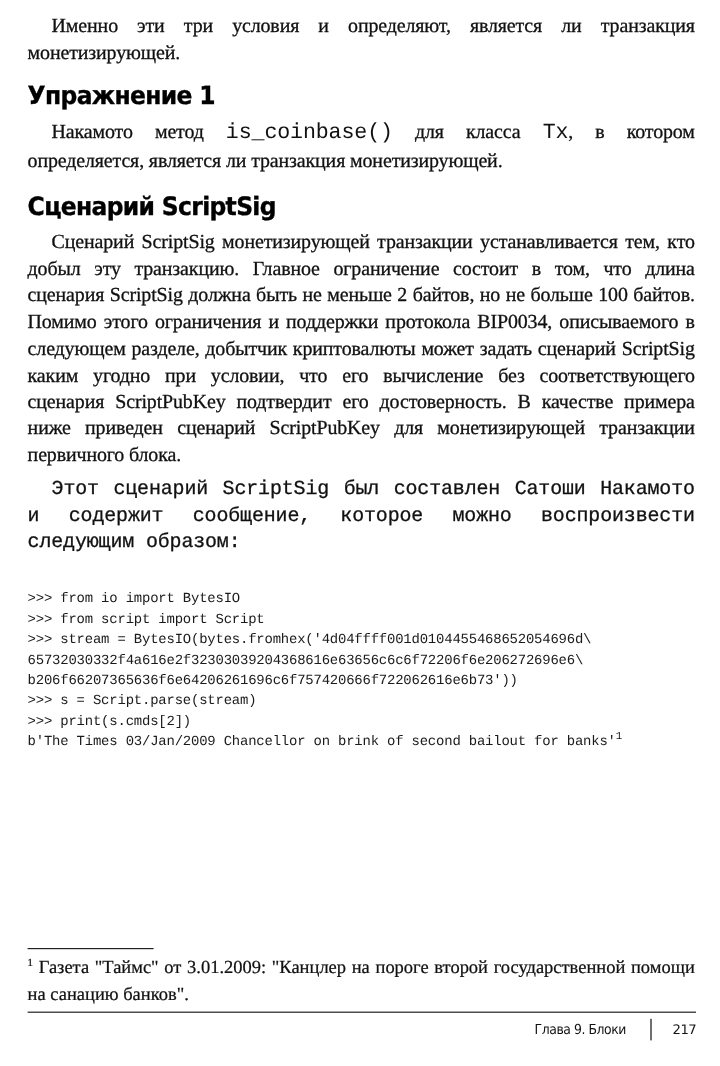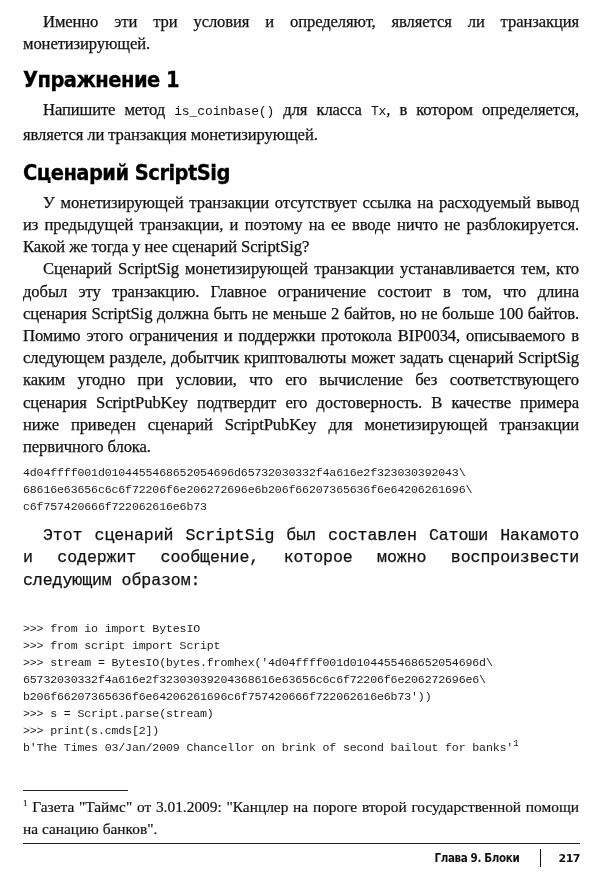--- a/index.html
+++ b/index.html
@@ -37,21 +37,21 @@
       line-height: 26px;
       margin: 0;
       letter-spacing: -0.6px;
       transform: scaleX(0.93);
       transform-origin: left center;
       -webkit-text-stroke: 0.3px #000;
       color: #000;
     }
     code.inline {
       font-family: "Liberation Mono", "DejaVu Sans Mono", monospace;
-      font-size: 13px;
+      font-size: 18px;
       -webkit-text-stroke: 0;
     }
     pre.code {
       font-family: "Liberation Mono", "DejaVu Sans Mono", monospace;
       font-size: 11.6px;
       line-height: 17px;
       margin: 0;
       white-space: pre;
       color: #1a1a1a;
       letter-spacing: -0.15px;
@@ -89,21 +89,21 @@
       border-top: 1.3px solid #222;
     }
     .footer {
       position: absolute;
       right: 20px;
       top: 848px;
       height: 20px;
       display: flex;
       align-items: center;
       font-family: "DejaVu Sans", "Liberation Sans", sans-serif;
-      font-weight: bold;
+      font-weight: normal;
       color: #111;
     }
     .footer .chapter {
       font-size: 11.5px;
       letter-spacing: -0.4px;
       transform: scaleX(0.9);
       transform-origin: right center;
     }
     .footer .sep {
       width: 0;
@@ -118,31 +118,27 @@
   </style>
 </head>
 <body>
 
 <div class="page">
 
   <p class="body" style="margin-bottom:12px;font-family:Liberation Serif, serif;">Именно эти три условия и определяют, является ли транзакция монетизирующей.</p>
 
   <h2 class="heading" style="margin-bottom:6px;">Упражнение 1</h2>
 
-  <p class="body" style="margin-bottom:14px;"><span>Напишите метод </span><code class="inline">is_coinbase()</code><span> для класса </span><code class="inline">Tx</code><span>, в котором определяется, является ли транзакция монетизирующей.</span></p>
+  <p class="body" style="margin-bottom:14px;"><span>Накамото метод </span><code class="inline">is_coinbase()</code><span> для класса </span><code class="inline">Tx</code><span>, в котором определяется, является ли транзакция монетизирующей.</span></p>
 
   <h2 class="heading" style="margin-bottom:6px;">Сценарий ScriptSig</h2>
 
-  <p class="body">У монетизирующей транзакции отсутствует ссылка на расходуемый вывод из предыдущей транзакции, и поэтому на ее вводе ничто не разблокируется. Какой же тогда у нее сценарий ScriptSig?</p>
 
   <p class="body" style="margin-bottom:6px;">Сценарий ScriptSig монетизирующей транзакции устанавливается тем, кто добыл эту транзакцию. Главное ограничение состоит в том, что длина сценария ScriptSig должна быть не меньше 2 байтов, но не больше 100 байтов. Помимо этого ограничения и поддержки протокола BIP0034, описываемого в следующем разделе, добытчик криптовалюты может задать сценарий ScriptSig каким угодно при условии, что его вычисление без соответствующего сценария ScriptPubKey подтвердит его достоверность. В качестве примера ниже приведен сценарий ScriptPubKey для монетизирующей транзакции первичного блока.</p>
 
-  <pre class="code" style="margin-bottom:10px;"><span>4d04ffff001d0104455468652054696d65732030332f4a616e2f323030392043\</span>
-<span>68616e63656c6c6f72206f6e206272696e6b206f66207365636f6e64206261696\</span>
-<span>c6f757420666f722062616e6b73</span></pre>
 
   <p class="body" style="margin-bottom:6px;font-family:Liberation Mono, monospace;">Этот сценарий ScriptSig был составлен Сатоши Накамото и содержит сообщение, которое можно воспроизвести следующим образом:</p>
 
   <pre class="code" style="margin-bottom:10px;margin-top:28px;"><span>&gt;&gt;&gt; from io import BytesIO</span>
 <span>&gt;&gt;&gt; from script import Script</span>
 <span>&gt;&gt;&gt; stream = BytesIO(bytes.fromhex('4d04ffff001d0104455468652054696d\</span>
 <span>65732030332f4a616e2f32303039204368616e63656c6c6f72206f6e206272696e6\</span>
 <span>b206f66207365636f6e64206261696c6f757420666f722062616e6b73'))</span>
 <span>&gt;&gt;&gt; s = Script.parse(stream)</span>
 <span>&gt;&gt;&gt; print(s.cmds[2])</span>

